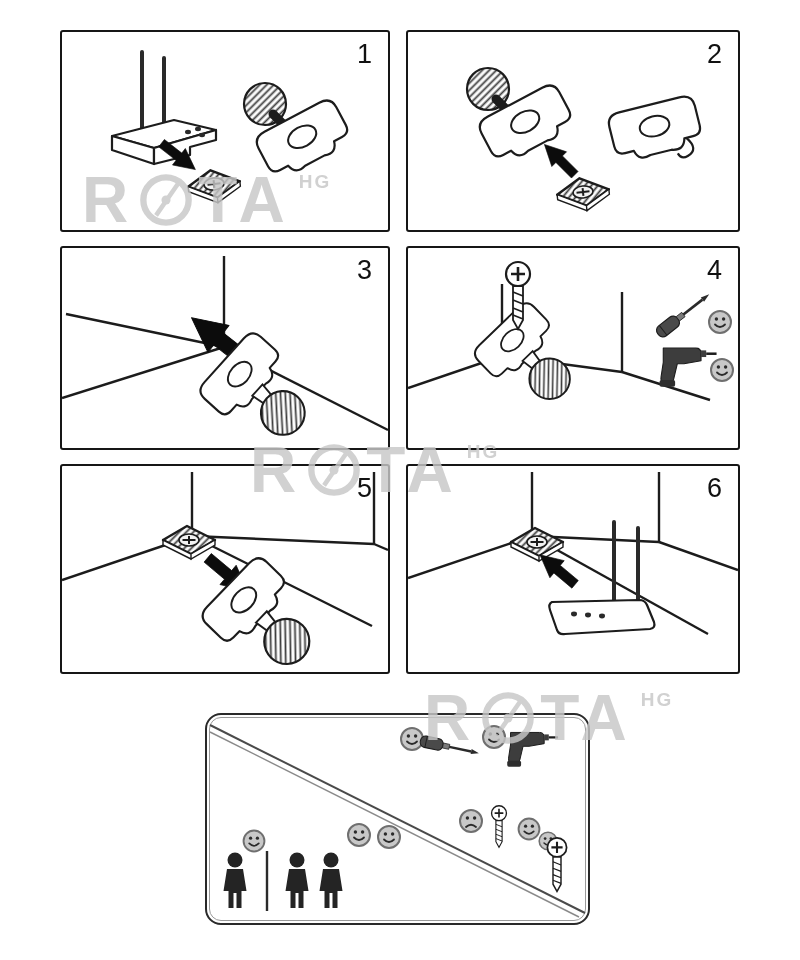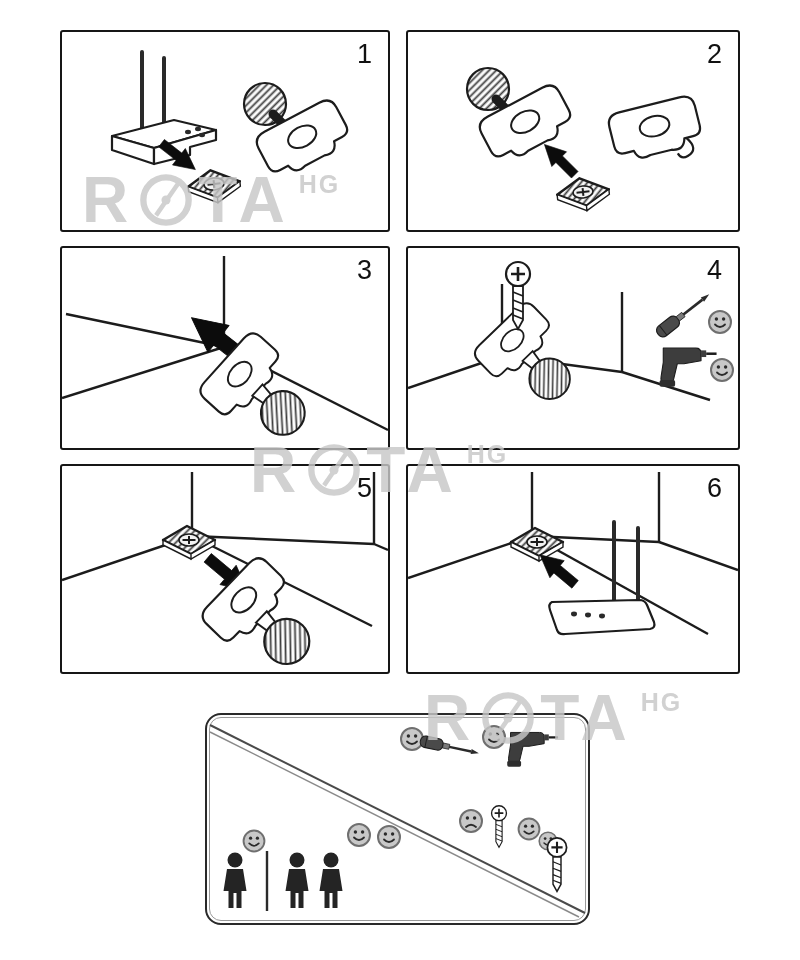--- a/index.html
+++ b/index.html
@@ -35,21 +35,21 @@
   .bottom-panel .art { position:absolute; inset:0; width:100%; height:100%; }
 
   .watermark {
     position:absolute; display:flex; align-items:center; z-index:5;
     pointer-events:none; color:#c7c7c7; opacity:0.82;
     font-family:"Liberation Sans", sans-serif; font-weight:bold;
     font-size:64px; letter-spacing:6px; line-height:1;
   }
   .wm-o { width:58px; height:58px; margin:0 3px; flex:0 0 auto; }
   .wm-hg {
-    font-size:25px; letter-spacing:2px; font-weight:bold;
+    font-size:19px; letter-spacing:2px; font-weight:bold;
     align-self:flex-start; margin:4px 0 0 8px;
   }
   .w1 { left:82px;  top:168px; }
   .w2 { left:250px; top:438px; }
   .w3 { left:424px; top:686px; }
 </style>
 </head>
 <body>
 
 <div class="page">

